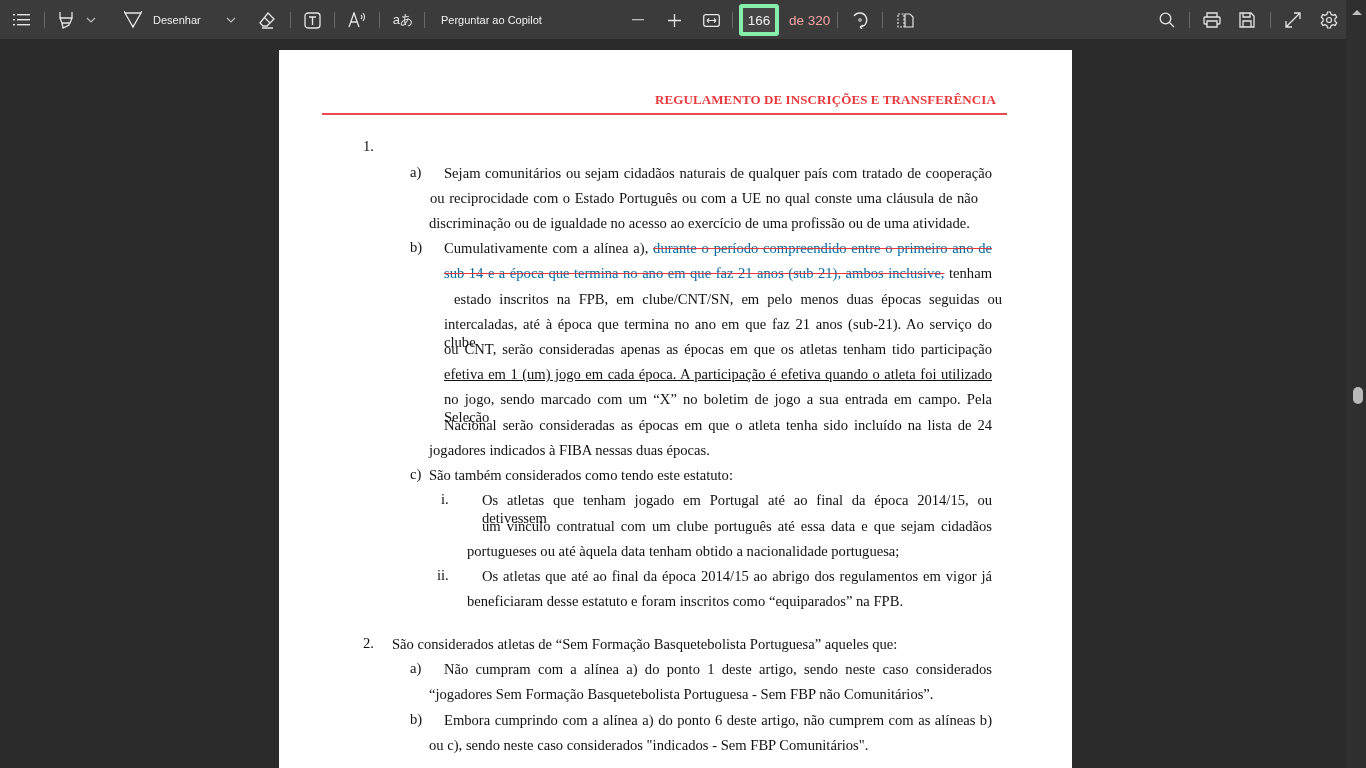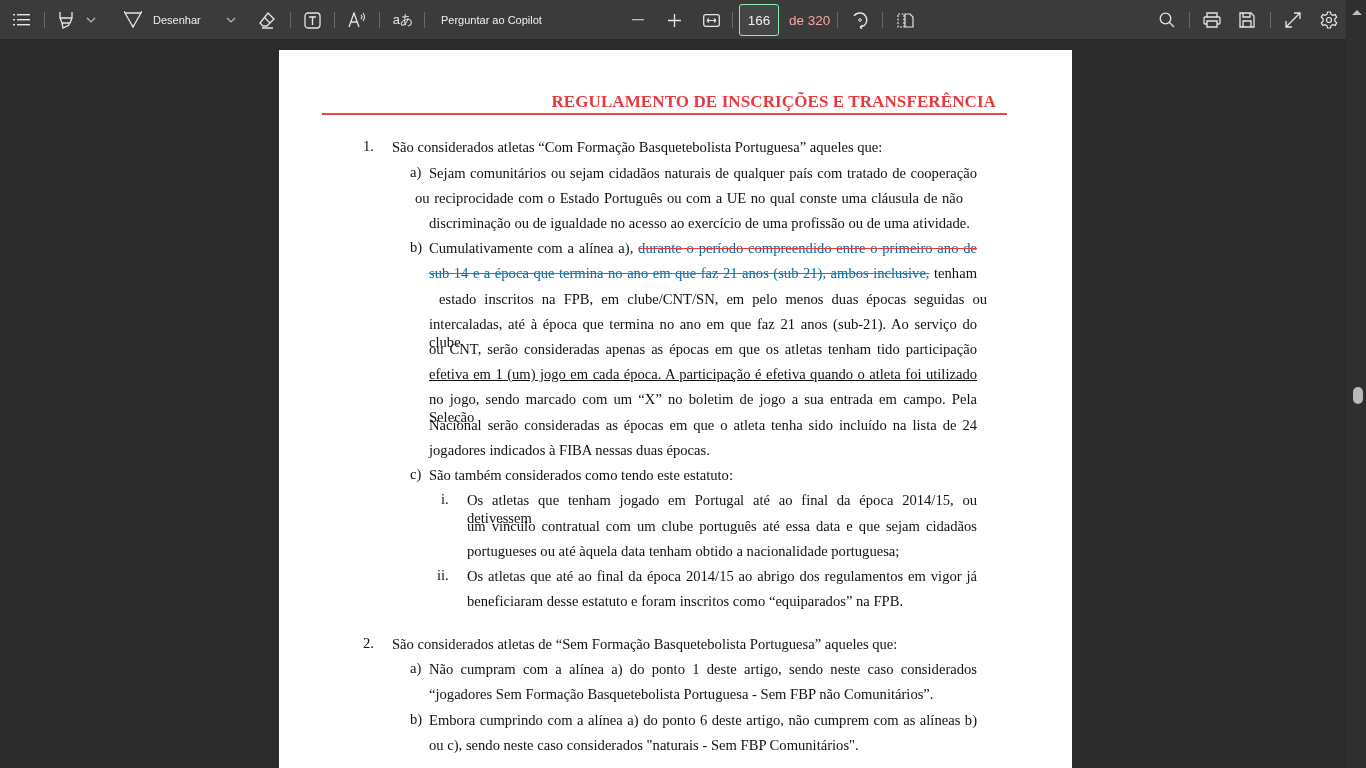--- a/index.html
+++ b/index.html
@@ -17,44 +17,44 @@
   .tb {
     position: absolute; top: 0; height: 40px;
     display: flex; align-items: center; justify-content: center;
     color: #e6e6e6; font-size: 14px;
   }
   .tb svg { display: block; }
   .sep { position: absolute; top: 12px; width: 1px; height: 16px; background: #6a6a6a; }
   .tb-label { color: #f0f0f0; font-size: 11px; }
   .page-box {
     position: absolute; left: 739px; top: 4px; width: 40px; height: 32px;
-    border: 1px solid #86efac; border-radius: 3px; background: #454545;
+    border: 4px solid #86efac; border-radius: 3px; background: #454545;
     box-sizing: border-box; color: #f0f0f0; font-size: 13.5px;
     display: flex; align-items: center; justify-content: center;
   }
   .page-of { position: absolute; left: 789px; top: 0; height: 40px; display: flex; align-items: center; color: #fca5a5; font-size: 13.5px; }
 
   .viewer { position: absolute; left: 0; top: 40px; width: 1346px; height: 728px; background: #2b2b2b; overflow: hidden; }
   .scrollbar { position: absolute; left: 1346px; top: 0; width: 20px; height: 768px; background: #2f2f2f; }
   .scroll-up { position: absolute; left: 1352px; top: 10px; width: 0; height: 0; border-left: 5px solid transparent; border-right: 5px solid transparent; border-bottom: 5px solid #bdbdbd; }
   .scroll-thumb { position: absolute; left: 1353px; top: 387px; width: 10px; height: 17px; border-radius: 5px; background: #b9b9b9; }
 
   .page {
     position: absolute; left: 279px; top: 10px; width: 793px; height: 740px;
     background: #ffffff;
     font-family: "Liberation Serif", serif; color: #111; font-size: 14.6px;
   }
   .header-title {
     position: absolute; right: 76px; top: 42px;
-    color: #e8393e; font-weight: bold; font-size: 17px; letter-spacing: 0.1px;
+    color: #e8393e; font-weight: bold; font-size: 13px; letter-spacing: 0.1px;
   }
   .header-rule { position: absolute; left: 43px; top: 63px; width: 685px; height: 2px; background: #ea4a4e; }
 
   .line { position: absolute; white-space: nowrap; line-height: 18px; }
-  .just { text-align: justify; text-align-last: justify; white-space: normal; }
+  .just { text-align: justify; text-align-last: justify; white-space: normal; margin-left: 15px; }
   .strike { color: #0369a1; text-decoration: line-through; text-decoration-color: #e8393e; }
   .num { position: absolute; }
 </style>
 </head>
 <body>
 
 <div class="toolbar">
   <div class="tb" style="left:10px;width:24px;">
     <span>
       <svg width="18" height="14" viewBox="0 0 18 14">
@@ -227,21 +227,20 @@
     </span>
   </div>
 </div>
 
 <div class="viewer">
   <div class="page">
     <div class="header-title">REGULAMENTO DE INSCRIÇÕES E TRANSFERÊNCIA</div>
     <div class="header-rule"></div>
 
     <div class="num" style="left:84px;top:88px;">1.</div>
-    <div class="line" style="left:113px;top:88px;">São considerados atletas “Com Formação Basquetebolista Portuguesa” aqueles que:</div>
 
     <div class="num" style="left:131px;top:114px;">a)</div>
     <div class="line just" style="left:150px;top:114px;width:548px;">Sejam comunitários ou sejam cidadãos naturais de qualquer país com tratado de cooperação</div>
     <div class="line just" style="left:136px;top:139px;width:548px;">ou reciprocidade com o Estado Português ou com a UE no qual conste uma cláusula de não</div>
     <div class="line" style="left:150px;top:164px;">discriminação ou de igualdade no acesso ao exercício de uma profissão ou de uma atividade.</div>
 
     <div class="num" style="left:131px;top:189px;">b)</div>
     <div class="line just" style="left:150px;top:189px;width:548px;">
       <span>Cumulativamente com a alínea a),</span>
       <span class="strike">durante o período compreendido entre o primeiro ano de</span>
@@ -272,19 +271,19 @@
 
     <div class="num" style="left:84px;top:585px;">2.</div>
     <div class="line" style="left:113px;top:585px;">São considerados atletas de “Sem Formação Basquetebolista Portuguesa” aqueles que:</div>
 
     <div class="num" style="left:131px;top:610px;">a)</div>
     <div class="line just" style="left:150px;top:610px;width:548px;">Não cumpram com a alínea a) do ponto 1 deste artigo, sendo neste caso considerados</div>
     <div class="line" style="left:150px;top:635px;">“jogadores Sem Formação Basquetebolista Portuguesa - Sem FBP não Comunitários”.</div>
 
     <div class="num" style="left:131px;top:661px;">b)</div>
     <div class="line just" style="left:150px;top:661px;width:548px;">Embora cumprindo com a alínea a) do ponto 6 deste artigo, não cumprem com as alíneas b)</div>
-    <div class="line" style="left:150px;top:686px;">ou c), sendo neste caso considerados "naturais - Sem FBP Comunitários".</div>
+    <div class="line" style="left:150px;top:686px;">ou c), sendo neste caso considerados "indicados - Sem FBP Comunitários".</div>
   </div>
 </div>
 
 <div class="scrollbar"></div>
 <div class="scroll-up"></div>
 <div class="scroll-thumb"></div>
 
 </body></html>

